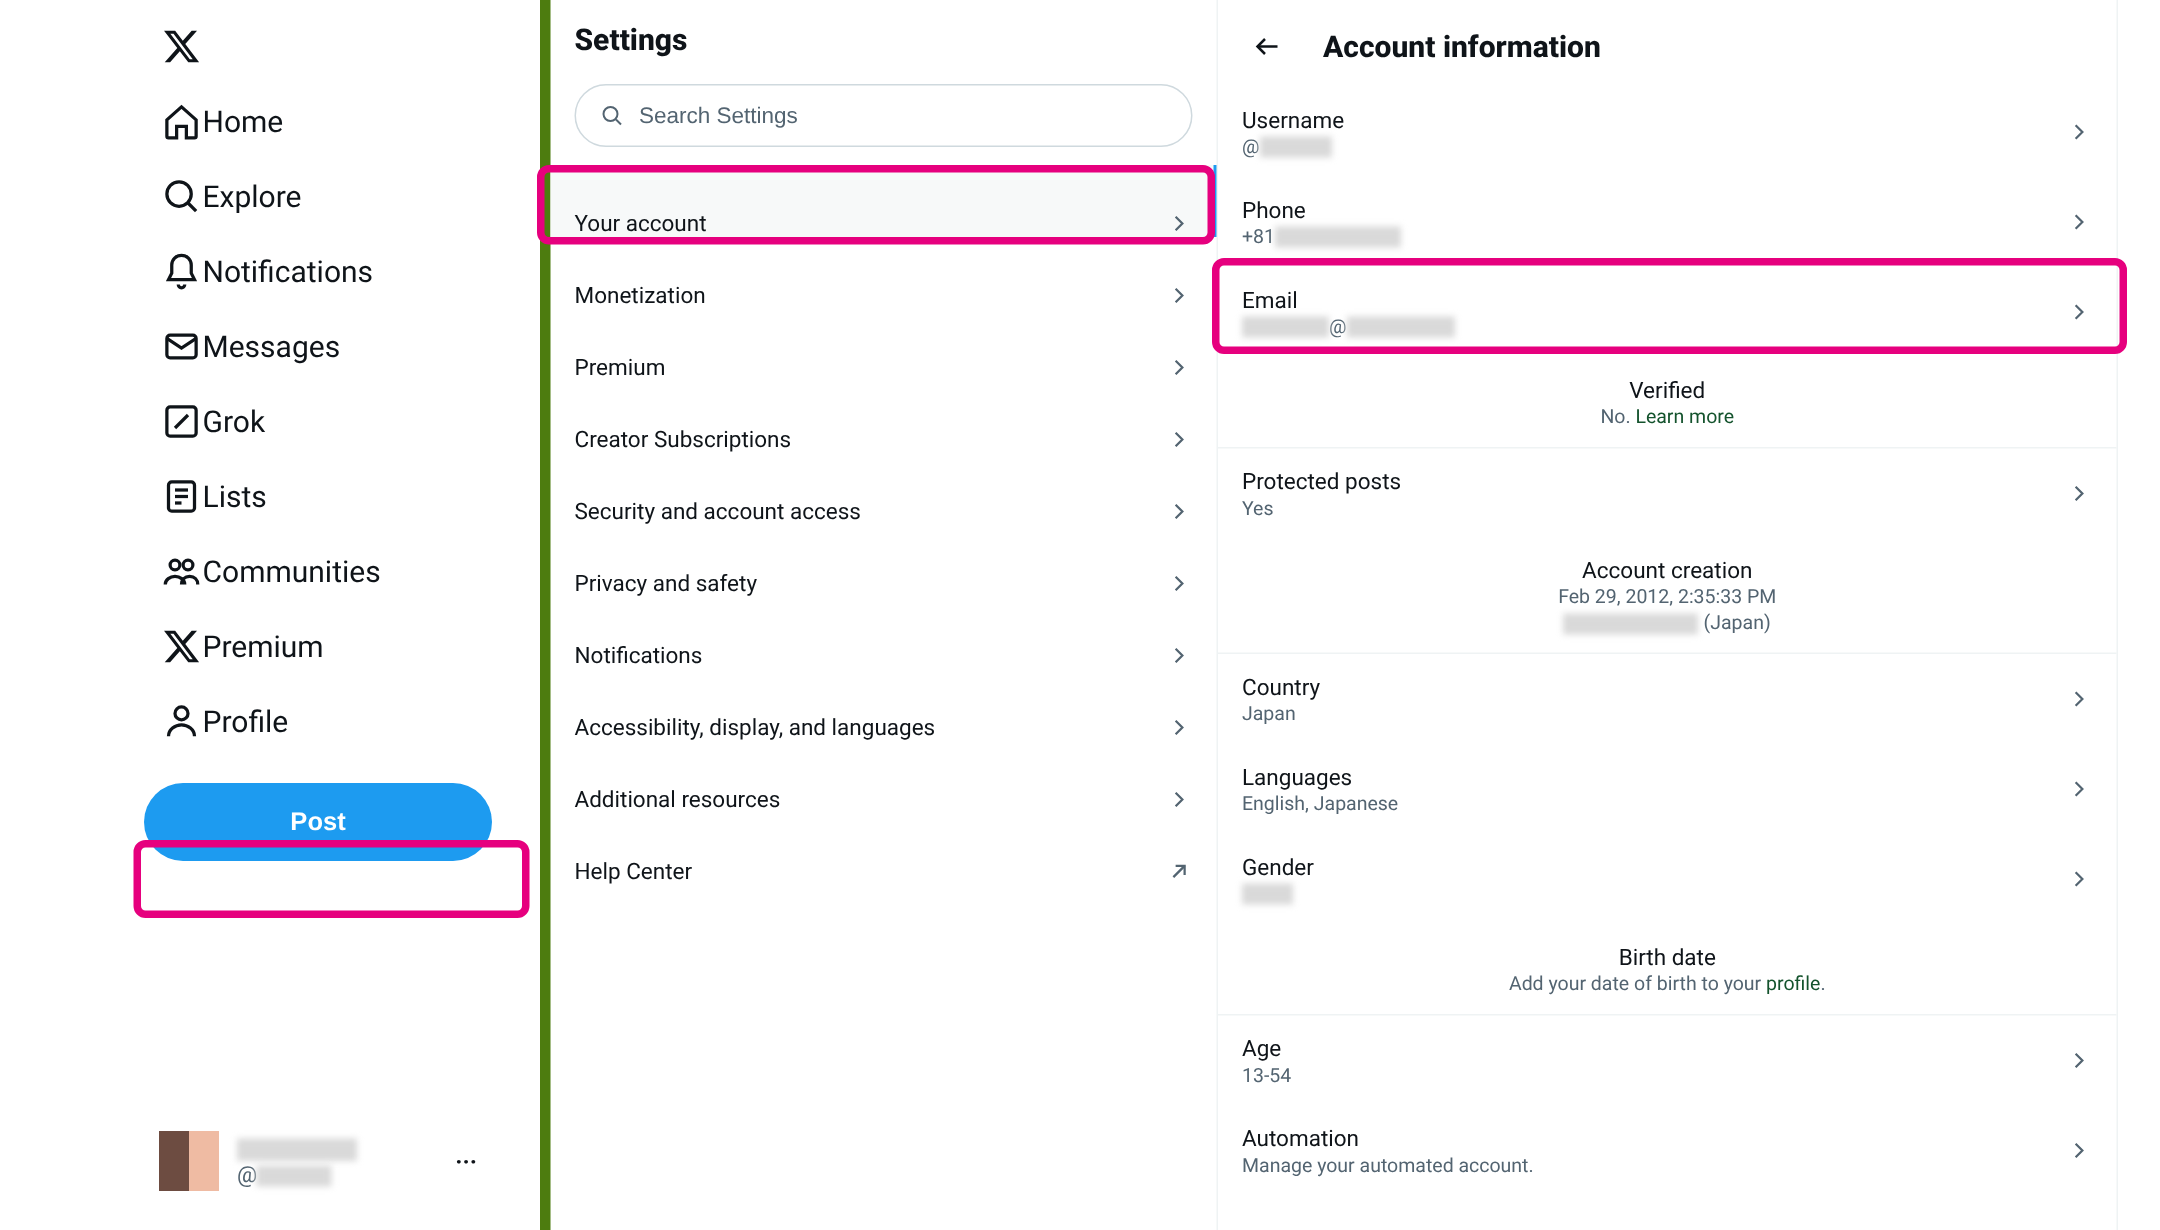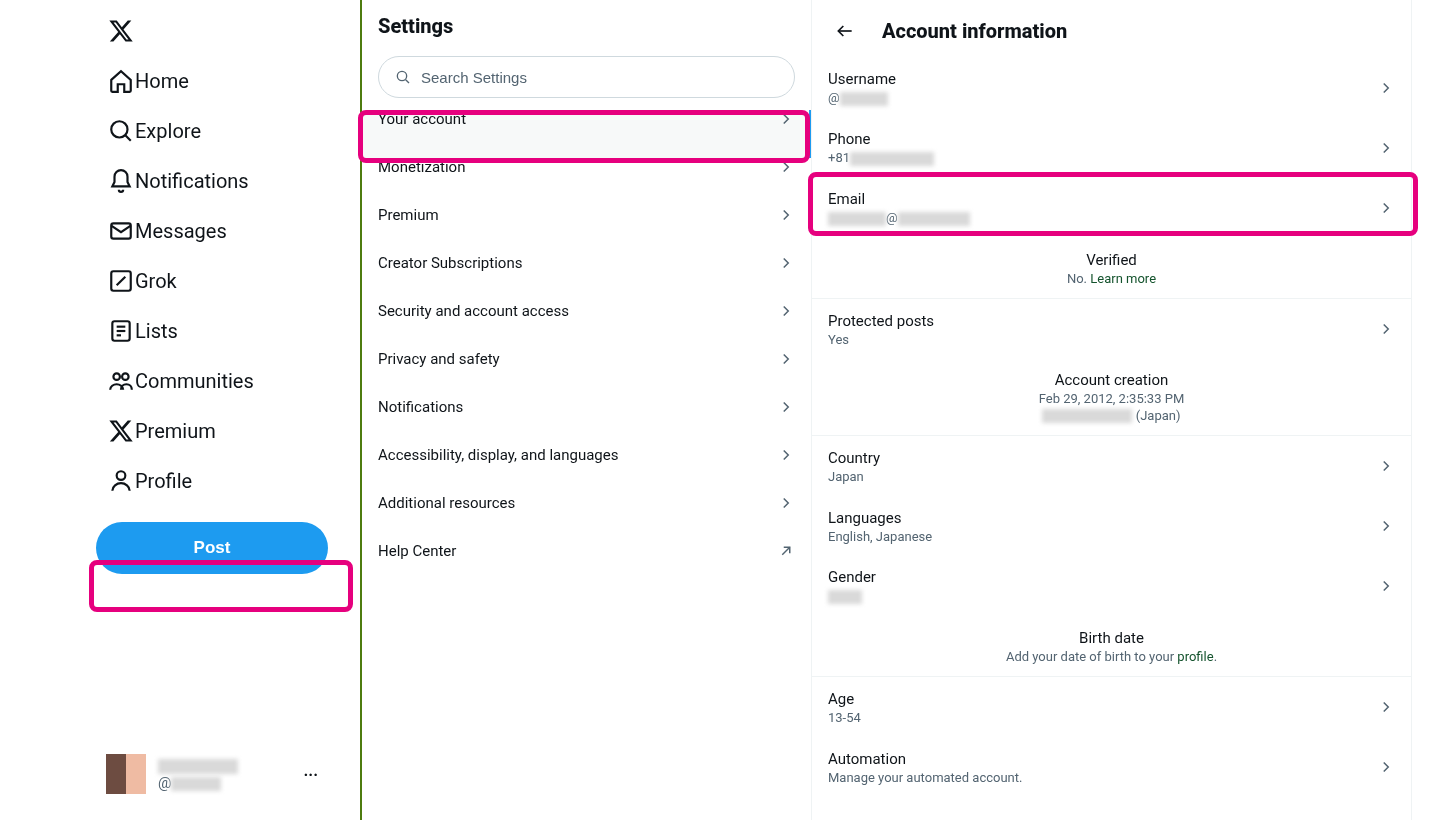--- a/index.html
+++ b/index.html
@@ -36,41 +36,41 @@
   }
   .avatar-sq { width:40px; height:40px; background:#eee; display:flex; }
   .avatar-sq div{ width:50%;} .avatar-sq .a1{background:#6d4c41;} .avatar-sq .a2{background:#efbba3;}
   .chip-name{ font-size:15px; font-weight:600;}
   .chip-handle{font-size:15px; color:#536471;}
   .chip-text .redact, .sub .redact, .sub span.redact {display:inline-block; width:64px; height:14px; background:#d9d9d9; vertical-align:middle; filter:blur(2px);}
   .chip-more { margin-left:auto; margin-right:8px; font-size:16px; font-weight:700;}
   .redact-lg{display:inline-block; height:14px; background:#d9d9d9; vertical-align:middle; filter:blur(2px);}
 
   .col {
-    border-left:2px solid #4d7c0f; border-right:1px solid #eff3f4;
+    border-left:7px solid #4d7c0f; border-right:1px solid #eff3f4;
     min-width:0;
   }
   .settings-col { width: 452px; }
   .detail-col { width: 600px; border-left:none;}
   .right-gutter{flex:1;}
 
   .col-head { padding: 14px 16px 10px 16px; display:flex; align-items:center; gap:20px;}
   .col-title { font-size:20px; font-weight:800; }
   .back-btn{ width:34px;height:34px;border-radius:9999px;display:flex;align-items:center;justify-content:center;cursor:pointer; margin-left:0;}
   .search-wrap{ padding: 8px 16px 12px 16px;}
   .search {
     display:flex; align-items:center; gap:10px;
     border:1px solid #cfd9de; border-radius:9999px; height:42px; padding:0 16px;
     color:#536471; font-size:15px;
   }
   .search input{ border:none; outline:none; font-size:15px; width:100%; color:#c2410c;}
   .search input::placeholder{color:#536471;}
 
   .list-item{
-    display:flex; align-items:flex-start; padding:0 16px; height:48px;
+    display:flex; align-items:flex-end; padding:0 16px; height:48px;
     cursor:pointer; font-size:15px; position:relative;
   }
   .list-item .chev{margin-left:auto; color:#536471;}
   .list-item.active{ background:#f7f9f9; }
   .list-item.active::after{
     content:""; position:absolute; right:0; top:0; bottom:0; width:2px; background:#1d9bf0;
   }
 
   .detail-item{
     display:flex; align-items:center; padding:10px 16px; min-height:60px;

